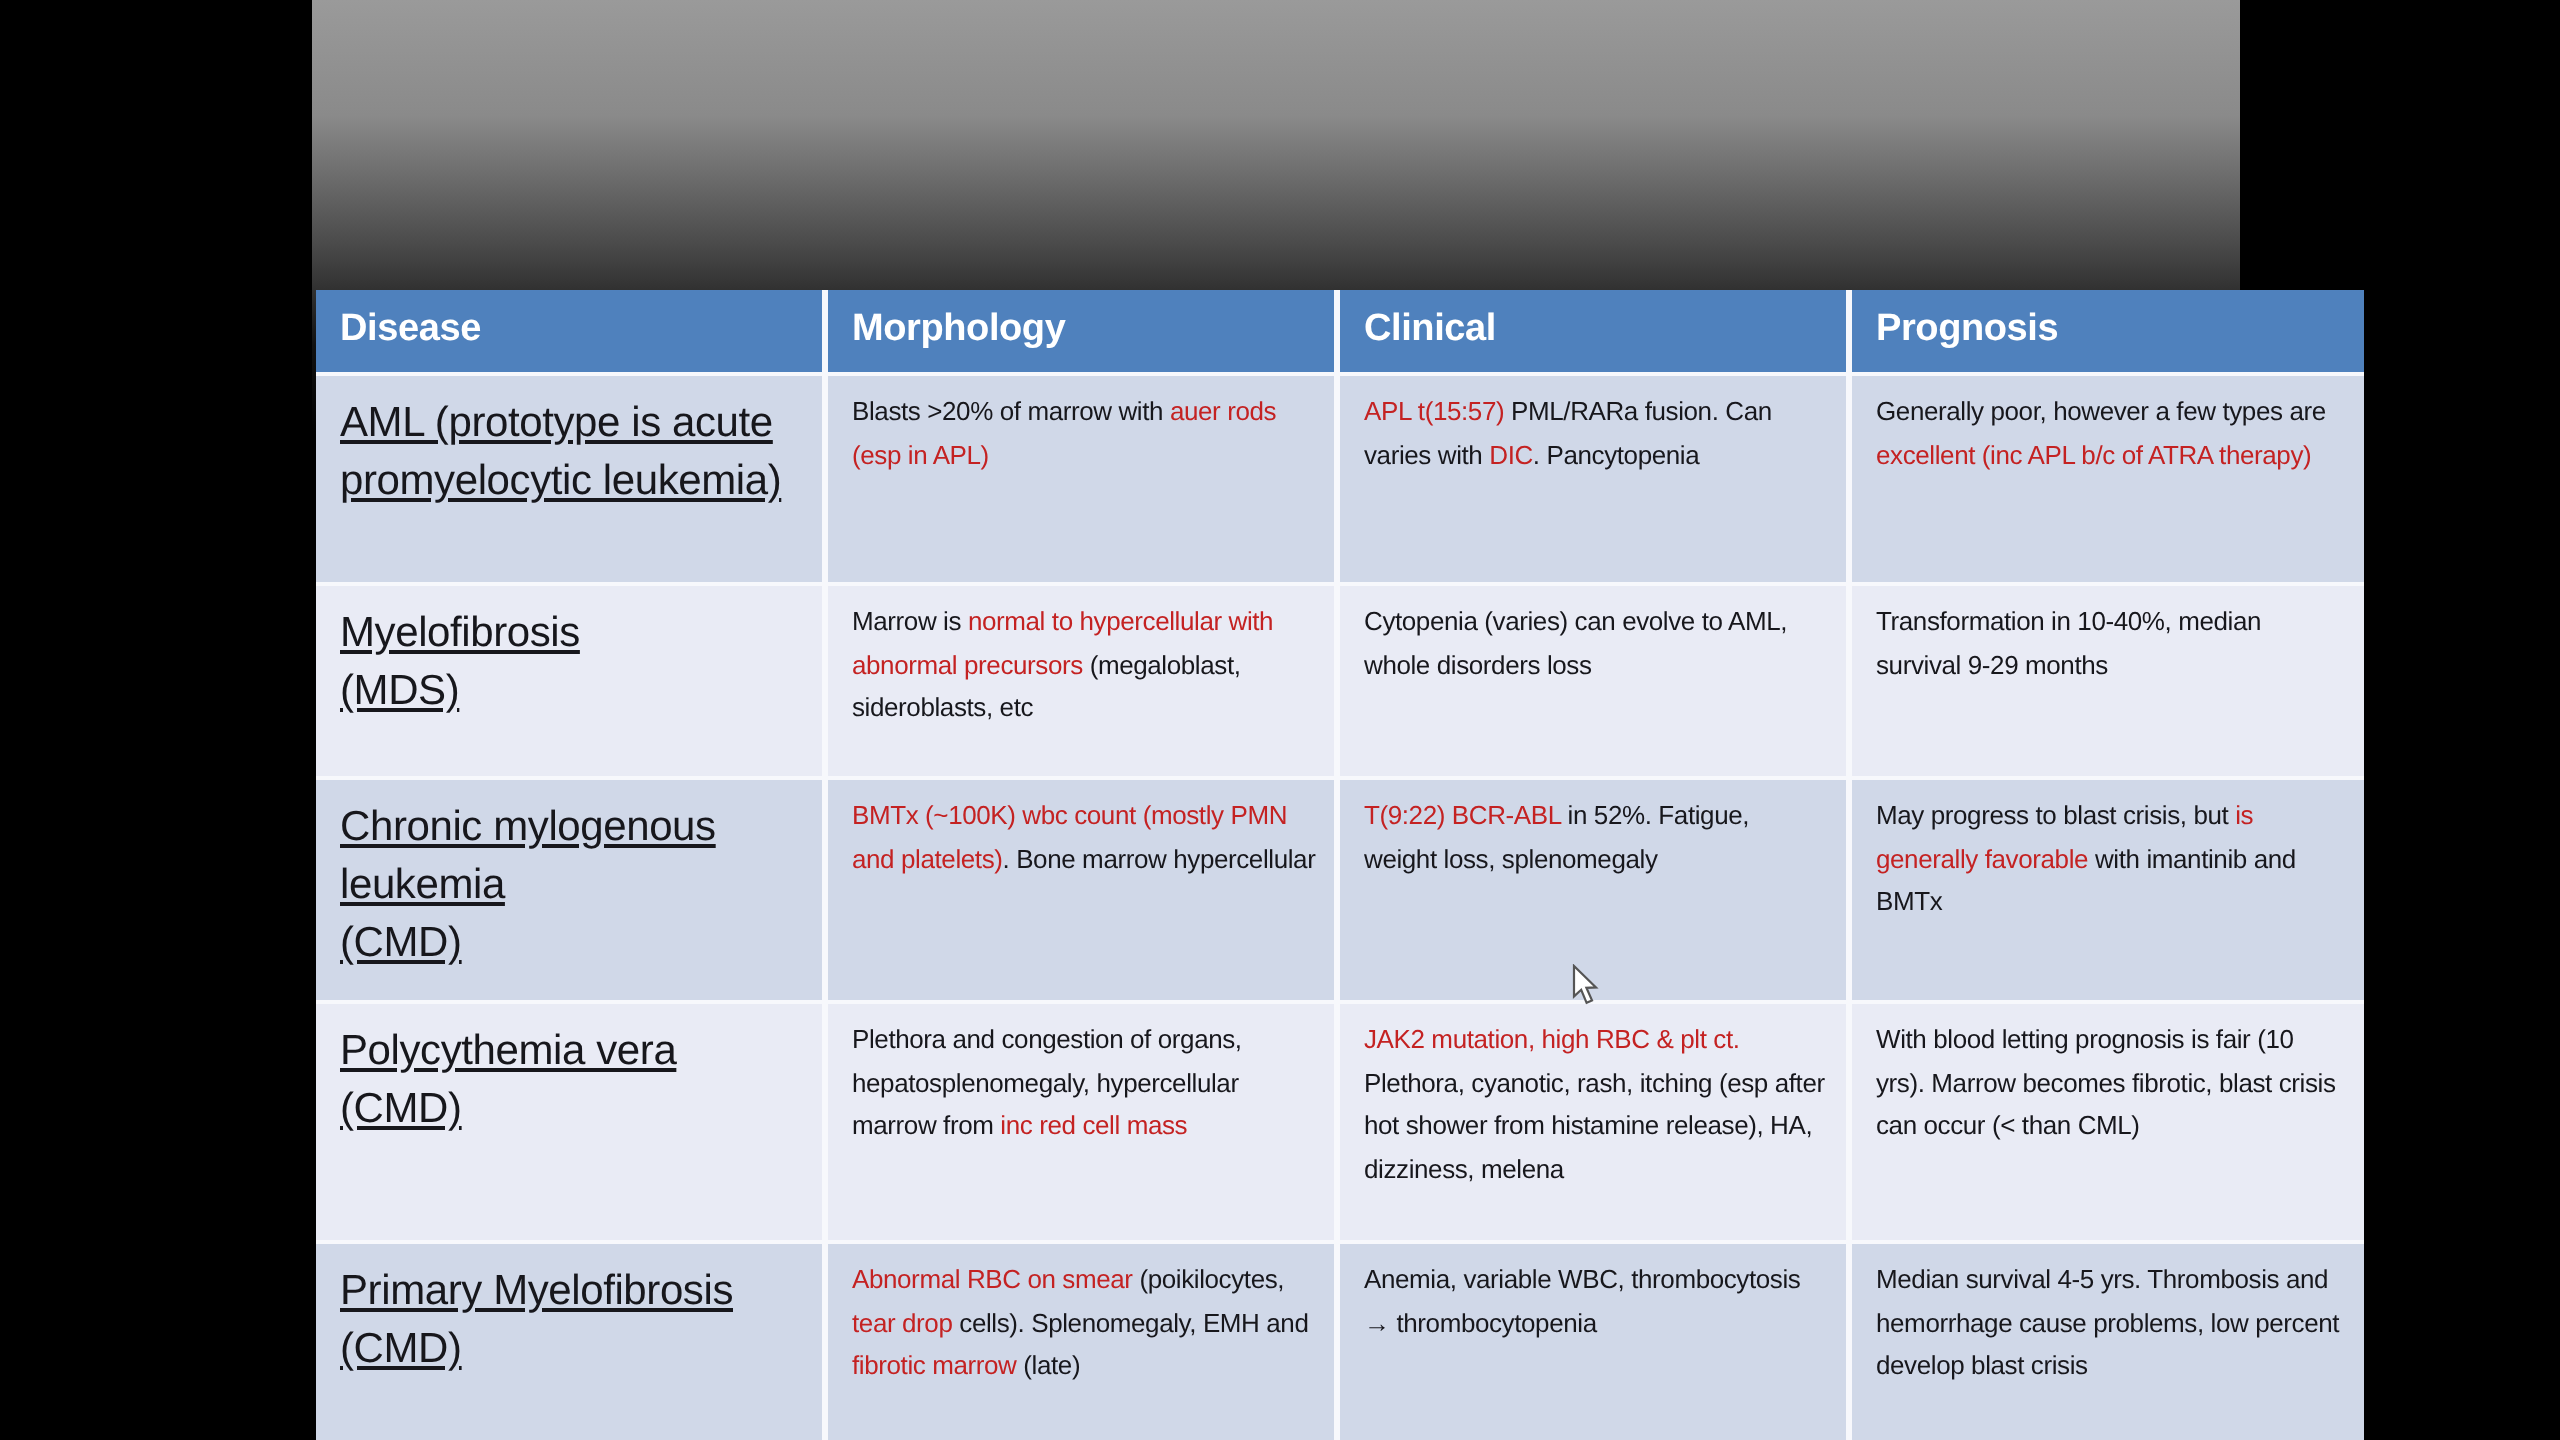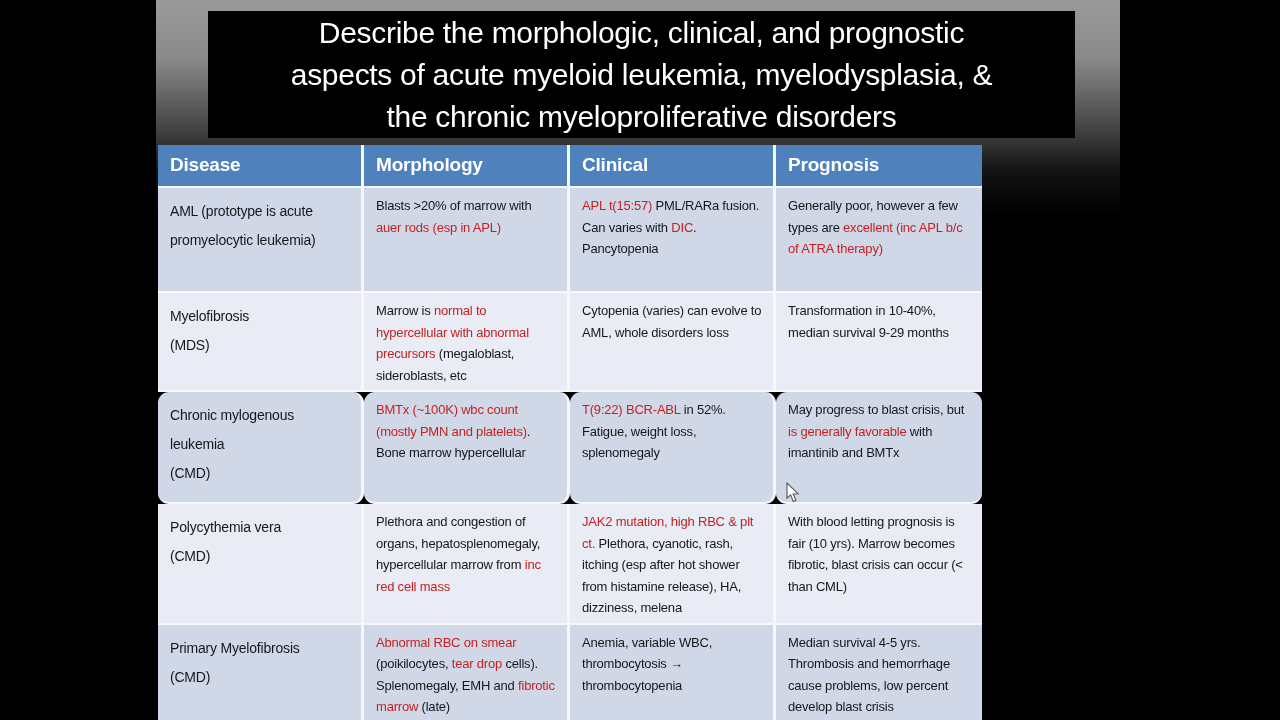--- a/index.html
+++ b/index.html
@@ -12,49 +12,46 @@
   .stage{position:relative;width:1280px;height:720px;background:#000;}
   .letterbox{position:absolute;top:0;height:720px;background:#000;}
   .letterbox.left{left:0;width:156px;}
   .letterbox.right{left:1120px;width:160px;}
   .slide{position:absolute;left:156px;top:0;width:964px;height:720px;
     background:linear-gradient(180deg,#9a9a9a 0%,#8a8a8a 8%,#6e6e6e 12%,#4a4a4a 17%,#2a2a2a 21%,#111 24%,#000 30%);}
   .title-box{position:absolute;left:52px;top:11px;width:867px;height:127px;
     background:var(--title-bg);color:var(--title-text);
     display:flex;align-items:center;justify-content:center;text-align:center;
     font-size:30px;line-height:42px;white-space:pre-line;letter-spacing:-0.3px;}
-  .table-wrap{position:absolute;left:2px;top:145px;width:824px;height:575px;overflow:hidden;}
+  .table-wrap{position:absolute;left:2px;top:145px;width:1024px;height:575px;overflow:hidden;}
   table{width:100%;table-layout:fixed;border-collapse:separate;border-spacing:0;}
   th,td{vertical-align:top;text-align:left;border-bottom:2px solid var(--grid-line);}
   th:not(:last-child),td:not(:last-child){border-right:3px solid var(--grid-line);}
   th{background:var(--header-bg);color:var(--header-text);font-size:19px;font-weight:bold;
     height:43px;padding:9px 8px 4px 12px;letter-spacing:-0.2px;}
   td{font-size:13px;line-height:21.5px;color:var(--cell-text);padding:7px 9px 4px 12px;letter-spacing:-0.2px;}
-  td.disease{font-size:14px;line-height:29px;white-space:pre-line;padding-top:9px;}
+  td.disease{font-size:21px;line-height:29px;white-space:pre-line;padding-top:9px;text-decoration:underline;}
   tbody tr:nth-child(odd) td{background:var(--row-odd);}
   tbody tr:nth-child(even) td{background:var(--row-even);}
   tbody tr:nth-child(1) td{height:105px;}
   tbody tr:nth-child(2) td{height:97px;}
-  tbody tr:nth-child(3) td{height:112px;border-radius:11px;}
+  tbody tr:nth-child(3) td{height:112px;}
   tbody tr:nth-child(4) td{height:120px;}
   tbody tr:nth-child(5) td{height:120px;border-bottom:none;}
   .red{color:var(--red);}
   .cursor{position:absolute;width:14px;height:21px;z-index:9;}
 </style>
 </head>
 <body>
 
 <div class="stage">
   <div class="letterbox left"></div>
   <div class="letterbox right"></div>
 
   <div class="slide">
-    <div class="title-box">Describe the morphologic, clinical, and prognostic
-aspects of acute myeloid leukemia, myelodysplasia, &amp;
-the chronic myeloproliferative disorders</div>
 
     <div class="table-wrap">
       <table>
         <thead>
           <tr>
             <th>Disease</th>
             <th>Morphology</th>
             <th>Clinical</th>
             <th>Prognosis</th>
           </tr>

